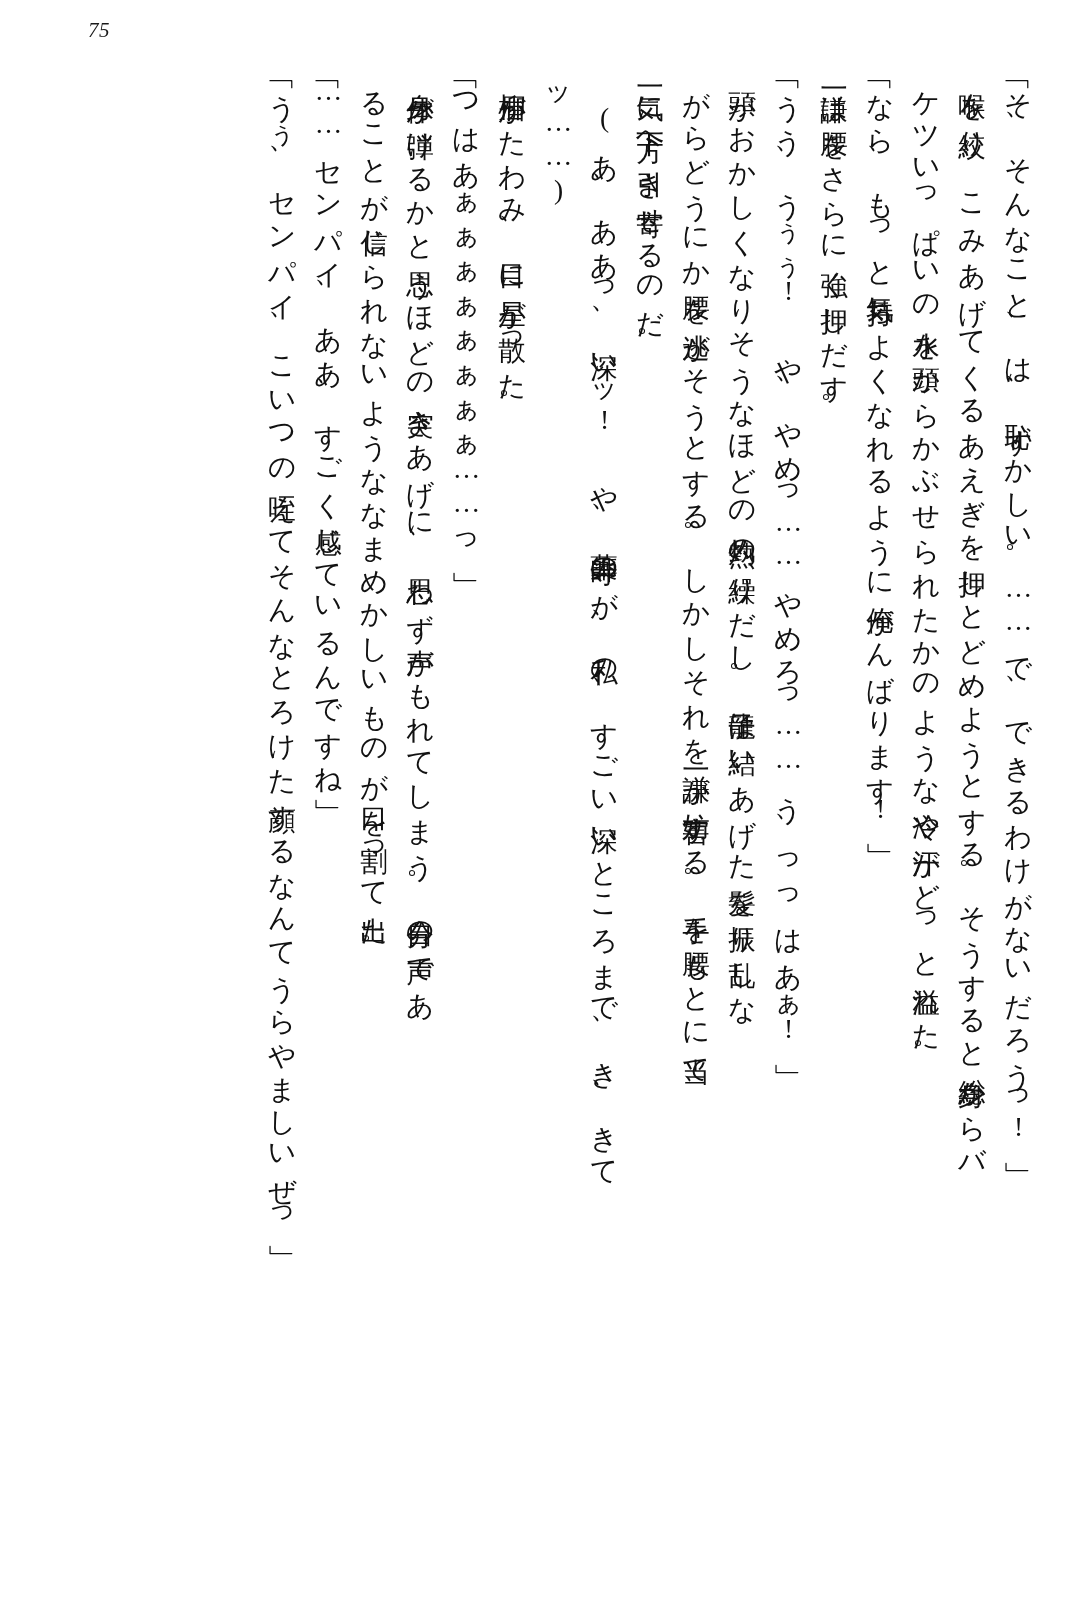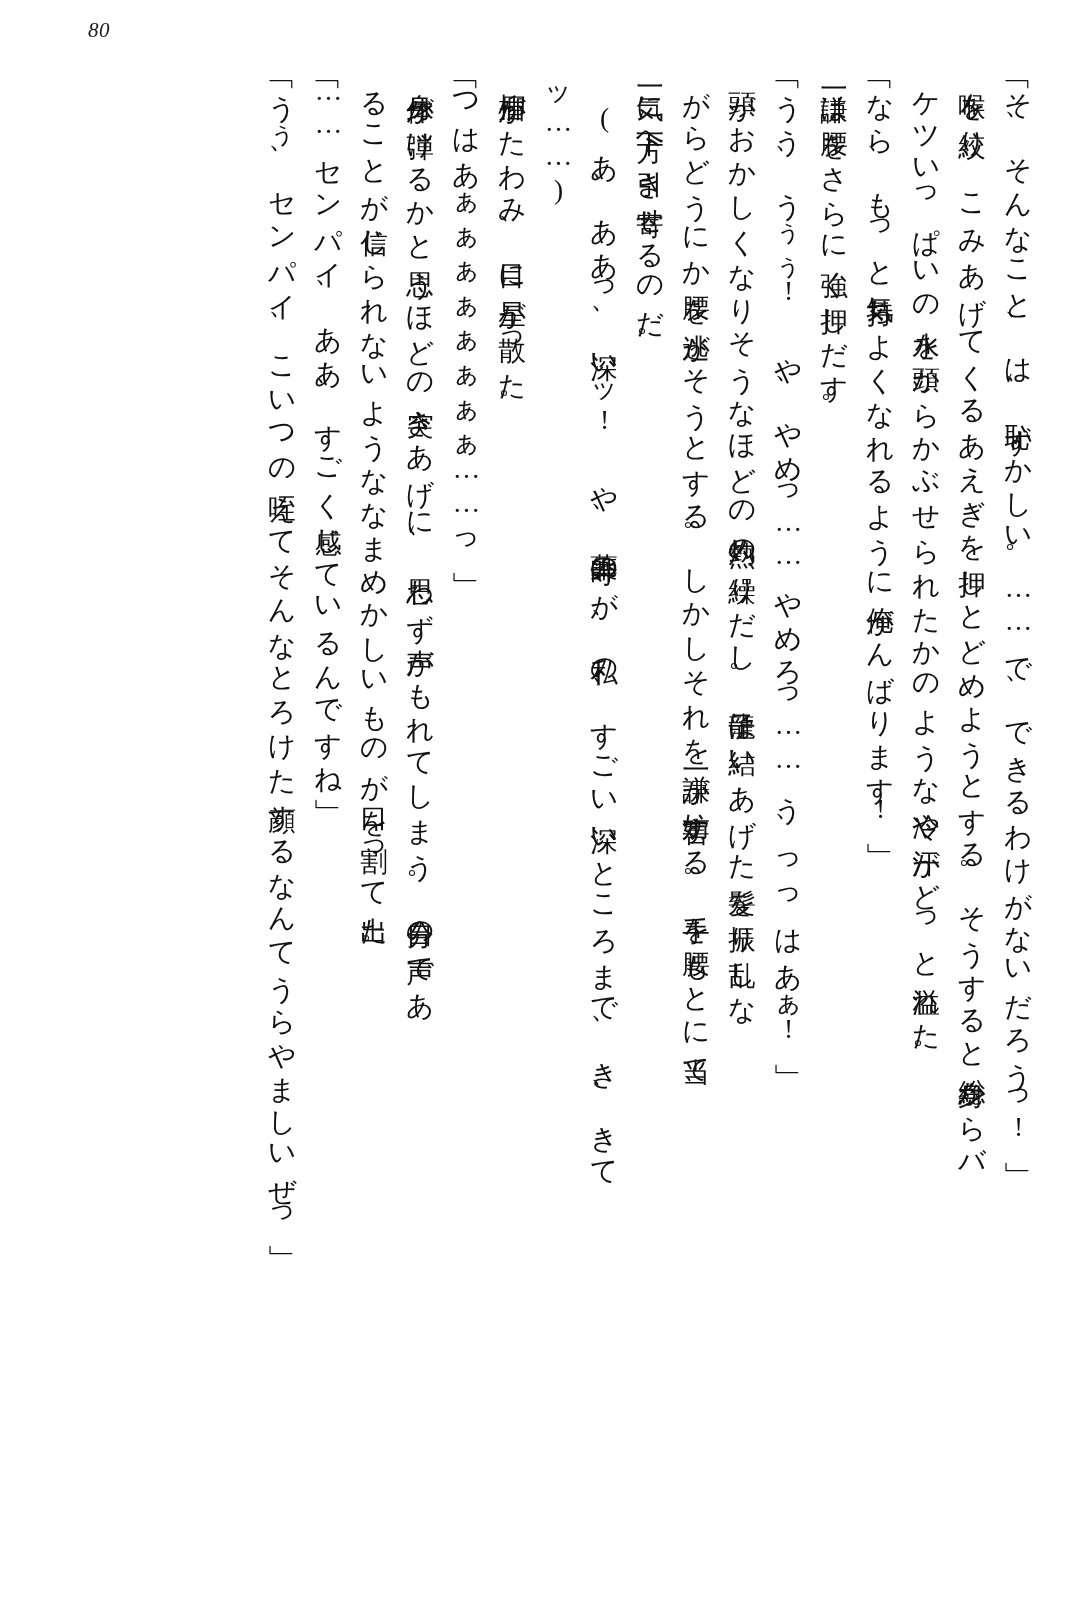--- a/index.html
+++ b/index.html
@@ -52,21 +52,21 @@
     color: #111111;
   }
   .line.indent {
     padding-top: 30px;
   }
 </style>
 </head>
 <body>
 
 <div class="page">
-  <div class="page-number">80</div>
+  <div class="page-number">75</div>
   <div class="text-block">
     <div class="line">「そ、そんなこと、は、恥ずかしい。……で、できるわけがないだろうっ!」</div>
     <div class="line">喉を絞り、こみあげてくるあえぎを押しとどめようとする。そうすると総身からバ</div>
     <div class="line">ケツいっぱいの水を頭からかぶせられたかのような冷や汗がどっと溢れた。</div>
     <div class="line">「なら、もっと気持ちよくなれるように俺がんばります!」</div>
     <div class="line">謙一は腰をさらに強く押しだす。</div>
     <div class="line">「うう、うぅぅ!　や、やめっ……やめろっ……う、っっはあぁ!」</div>
     <div class="line">頭がおかしくなりそうなほどの灼熱の繰りだし。龍子は結いあげた髪を振り乱しな</div>
     <div class="line">がらどうにか腰を逃がそうとする。しかしそれを謙一が妨害する。手を腰もとに当て、</div>
     <div class="line">一気に下方へ引き寄せるのだ。</div>

